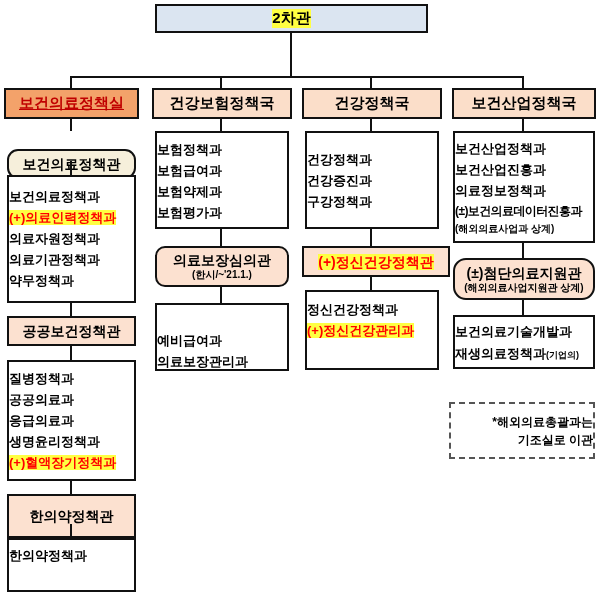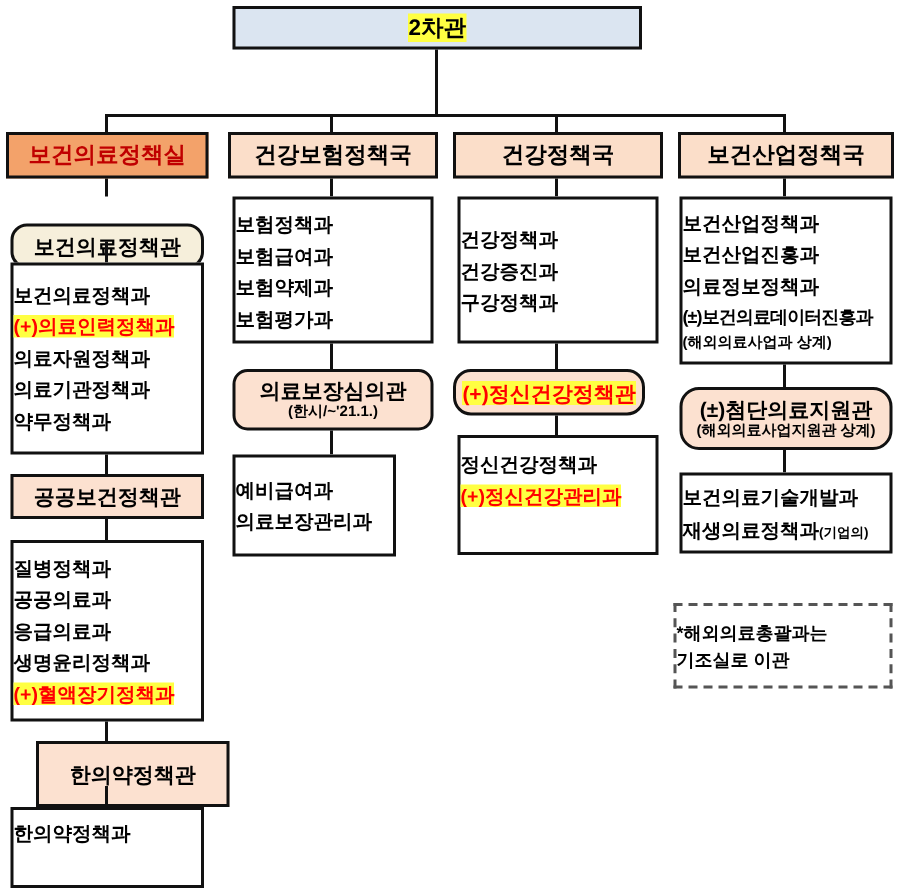--- a/index.html
+++ b/index.html
@@ -17,36 +17,36 @@
   .canvas{
     position:relative;width:600px;height:596px;background:#ffffff;
     font-family:"Liberation Sans","DejaVu Sans",sans-serif;
   }
   .box{
     position:absolute;box-sizing:border-box;border:2px solid var(--line);
     background:#fff;color:#000;
   }
   .hdr{display:flex;align-items:center;justify-content:center;
        font-weight:bold;font-size:15px;background:var(--peach);}
-  .hdr.main{background:var(--salmon);color:var(--red-dark);}
+  .hdr.main{background:var(--salmon);color:var(--red-dark);text-decoration:underline;}
   .sub{display:flex;flex-direction:column;align-items:center;justify-content:center;
        font-weight:bold;font-size:14px;background:var(--peach2);line-height:16px;}
   .sub.ivory{background:var(--ivory);}
   .root{display:flex;align-items:center;justify-content:center;
         font-weight:bold;font-size:15px;background:var(--blue);}
   .dept{font-weight:bold;font-size:13px;}
   .ln{line-height:21px;white-space:nowrap;}
   .hl{color:var(--red);background:var(--yellow);}
   .sm{font-size:10px;font-weight:bold;line-height:13px;}
   .xs{font-size:9px;}
   .tight{font-size:12px;letter-spacing:-0.6px;}
   .vline{position:absolute;width:2px;background:var(--line);}
   .hline{position:absolute;height:2px;background:var(--line);}
   .note{position:absolute;box-sizing:border-box;border:2px dashed #555;background:#fff;
-        display:flex;flex-direction:column;align-items:flex-start;justify-content:center;
+        display:flex;flex-direction:column;align-items:flex-end;justify-content:center;
         font-weight:bold;font-size:12px;line-height:18px;color:#000;text-align:center;}
 </style>
 </head>
 <body>
 
 <div class="canvas">
 
   <div class="box root" style="left:155px;top:4px;width:273px;height:29px;">
     <span class="hl" style="color:#000;">2차관</span>
   </div>
@@ -84,21 +84,21 @@
   <div class="vline" style="left:70px;top:346px;height:14px;"></div>
   <div class="box dept" style="left:7px;top:360px;width:129px;height:121px;padding-top:6px;">
     <div class="ln">질병정책과</div>
     <div class="ln">공공의료과</div>
     <div class="ln">응급의료과</div>
     <div class="ln">생명윤리정책과</div>
     <div class="ln"><span class="hl">(+)혈액장기정책과</span></div>
   </div>
 
   <div class="vline" style="left:70px;top:481px;height:13px;"></div>
-  <div class="box sub" style="left:24px;top:494px;width:129px;height:44px;">
+  <div class="box sub" style="left:7px;top:494px;width:129px;height:44px;">
     <span>한의약정책관</span>
   </div>
 
   <div class="vline" style="left:70px;top:524px;height:14px;"></div>
   <div class="box dept" style="left:7px;top:538px;width:129px;height:54px;padding-top:5px;">
     <div class="ln">한의약정책과</div>
   </div>
 
   <div class="box hdr" style="left:152px;top:88px;width:140px;height:31px;">
     <span>건강보험정책국</span>
@@ -112,38 +112,38 @@
     <div class="ln">보험평가과</div>
   </div>
 
   <div class="vline" style="left:220px;top:229px;height:17px;"></div>
   <div class="box sub" style="left:155px;top:246px;width:134px;height:41px;border-radius:10px;">
     <span>의료보장심의관</span>
     <span class="sm">(한시/~'21.1.)</span>
   </div>
 
   <div class="vline" style="left:220px;top:287px;height:16px;"></div>
-  <div class="box dept" style="left:155px;top:303px;width:109px;height:68px;padding-top:11px;">
+  <div class="box dept" style="left:155px;top:303px;width:134px;height:68px;padding-top:25px;">
     <div class="ln">예비급여과</div>
     <div class="ln">의료보장관리과</div>
   </div>
 
   <div class="box hdr" style="left:302px;top:88px;width:140px;height:31px;">
     <span>건강정책국</span>
   </div>
 
   <div class="vline" style="left:370px;top:119px;height:12px;"></div>
   <div class="box dept" style="left:305px;top:131px;width:134px;height:98px;padding-top:16px;">
     <div class="ln">건강정책과</div>
     <div class="ln">건강증진과</div>
     <div class="ln">구강정책과</div>
   </div>
 
   <div class="vline" style="left:370px;top:229px;height:17px;"></div>
-  <div class="box sub" style="left:302px;top:246px;width:128px;height:31px;border-radius:12px;">
+  <div class="box sub" style="left:302px;top:246px;width:148px;height:31px;">
     <span class="hl">(+)정신건강정책관</span>
   </div>
 
   <div class="vline" style="left:370px;top:277px;height:13px;"></div>
   <div class="box dept" style="left:305px;top:290px;width:134px;height:80px;padding-top:7px;">
     <div class="ln">정신건강정책과</div>
     <div class="ln"><span class="hl">(+)정신건강관리과</span></div>
   </div>
 
   <div class="box hdr" style="left:452px;top:88px;width:144px;height:31px;">

